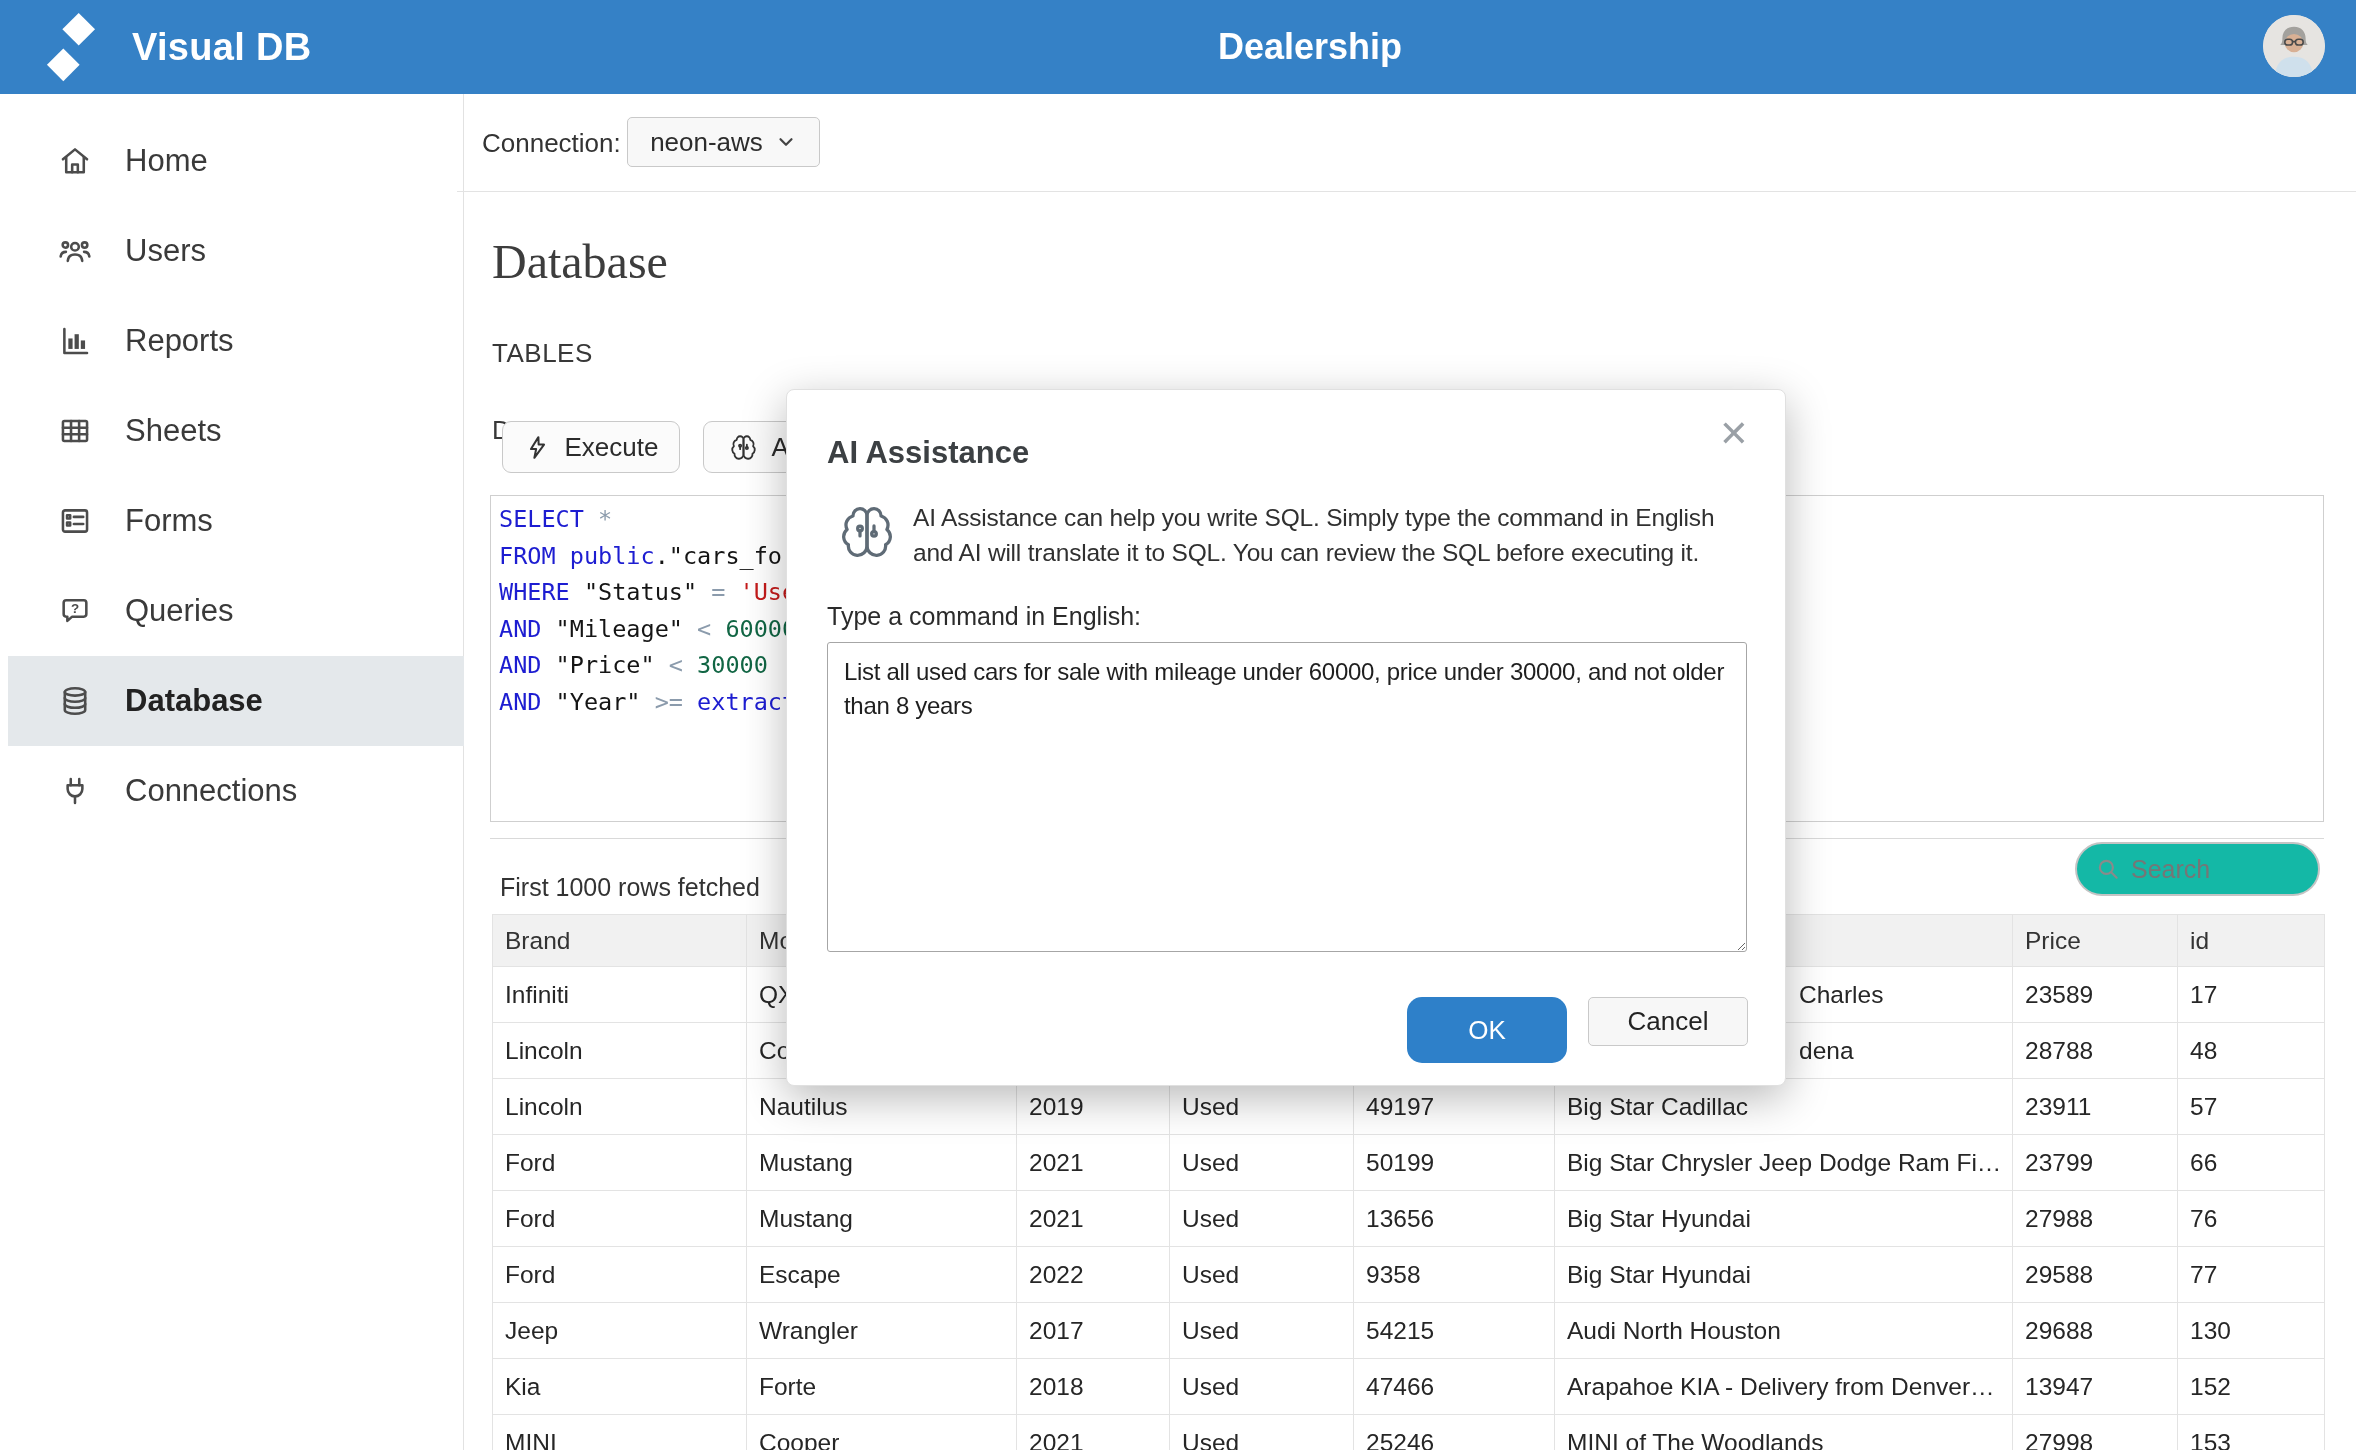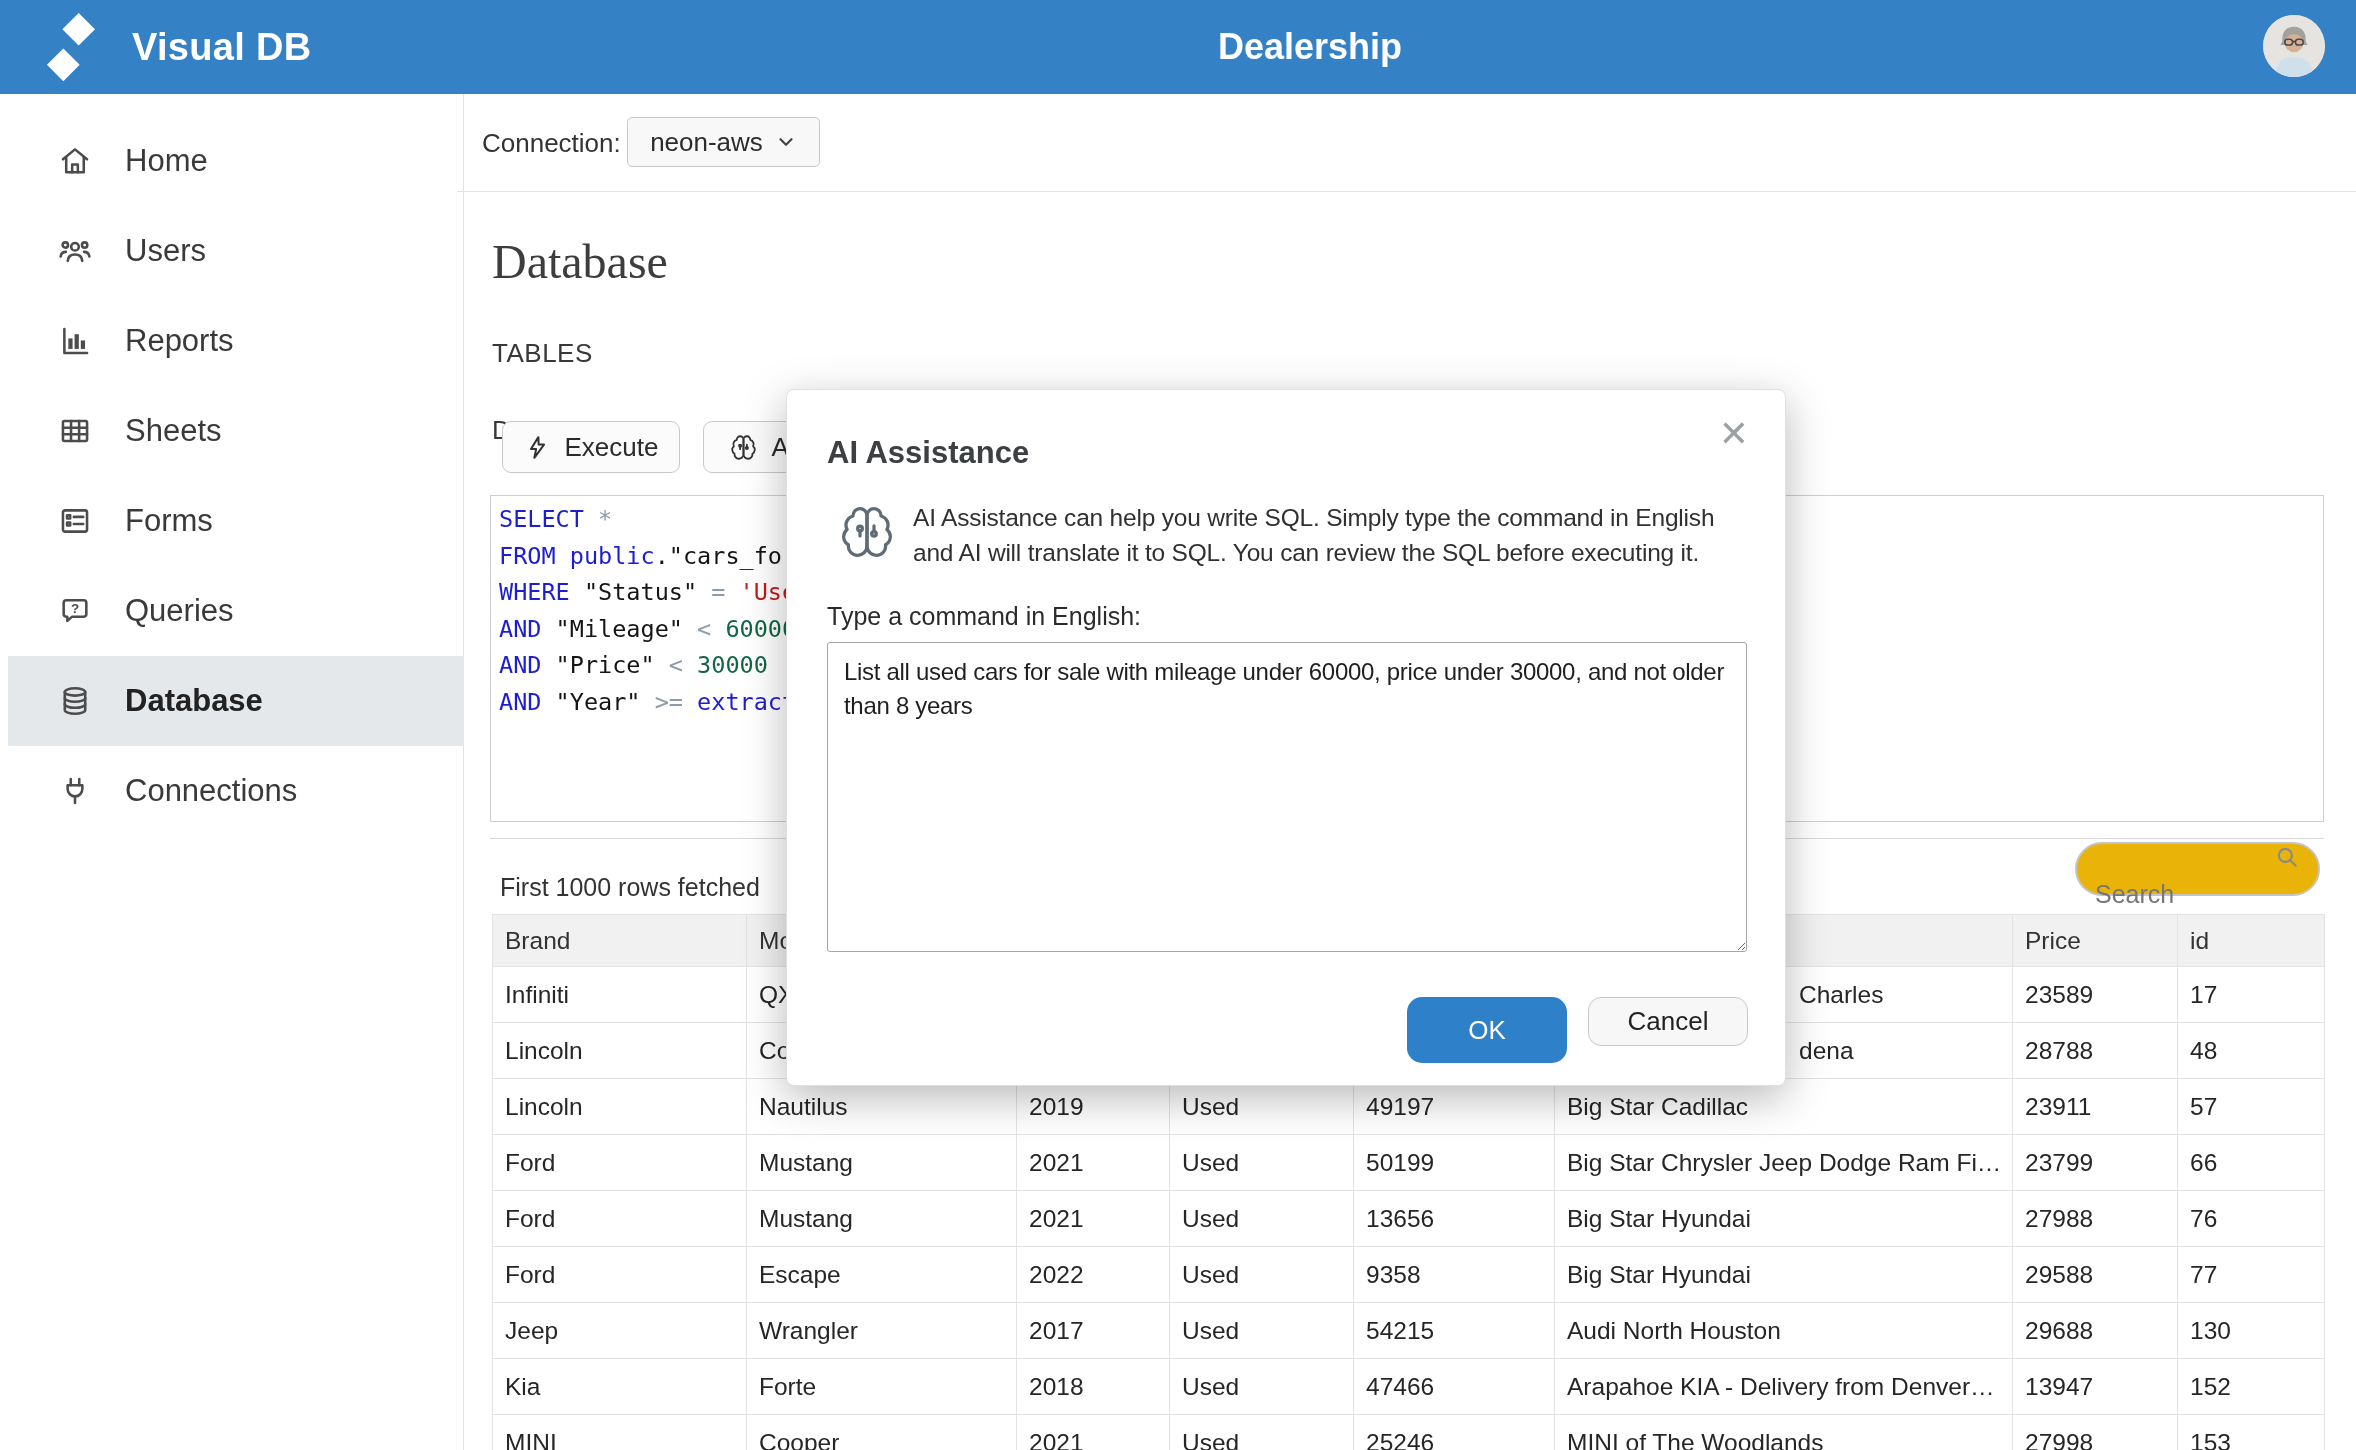--- a/index.html
+++ b/index.html
@@ -52,21 +52,21 @@
   .tok-pl { color:#151515; }
   .tok-op { color:#8b9bac; }
   .tok-str { color:#c41a1a; }
   .tok-num { color:#116644; }
 
   #results-divider { left:490px; top:838px; width:1834px; height:1px; background:#d9d9d9; }
 
   
   #fetch-status { left:500px; top:873px; font-size:25px; color:#333; }
   #search-box { left:2075px; top:842px; width:245px; height:54px; border:2px solid #c4c4c4; border-radius:27px;
-                display:flex; align-items:flex-end; padding:0 18px; gap:10px; background:#eab308;flex-direction:column; }
+                display:flex; align-items:center; padding:0 18px; gap:10px; background:#14b8a6; }
   #search-box svg { width:26px; height:26px; color:#8a8a8a; flex:0 0 26px; }
   #search-input { border:none; outline:none; width:100%; font-size:25px; color:#444; font-family:"Liberation Sans", sans-serif; background:transparent; }
   #search-input::placeholder { color:#767676; opacity:1; }
 
   
   #table-wrap { left:492px; top:914px; width:1832px; }
   table { border-collapse:collapse; table-layout:fixed; width:1832px; background:#fff; }
   th, td { border:1px solid #e3e3e3; font-weight:normal; text-align:left; padding:0 12px; overflow:hidden; white-space:nowrap; }
   th { height:52px; background:#f1f1f1; font-size:24.5px; color:#333; }
   td { height:56px; font-size:24.5px; color:#262626; }
@@ -77,21 +77,21 @@
            box-shadow:0 12px 44px rgba(0,0,0,.28); z-index:5; }
   #modal-title { left:40px; top:45px; font-size:31px; font-weight:bold; color:#3c4043; }
   #modal-close { left:auto; right:36px; top:26px; font-size:36px; color:#9aa0a6; background:none; border:none; cursor:pointer; line-height:1; font-family:"Liberation Sans", sans-serif; }
   #modal-brain { left:52px; top:114px; width:56px; height:56px; color:#5f6b76; }
   #modal-brain svg { width:56px; height:56px; }
   #modal-desc { left:126px; top:110px; width:848px; font-size:24.5px; line-height:35px; color:#303030; letter-spacing:-0.2px; }
   #modal-label { left:40px; top:212px; font-size:25px; color:#2b2b2b; }
   #modal-input { left:40px; top:252px; width:920px; height:310px; border:1.5px solid #a6a6a6; border-radius:3px; padding:12px 16px;
                  font-family:"Liberation Sans", sans-serif; font-size:24px; line-height:34px; color:#1f1f1f; letter-spacing:-0.3px; resize:both; outline:none; }
   #modal-ok { left:620px; top:607px; width:160px; height:66px; background:#2e80c9; color:#fff; border:none; border-radius:15px; font-size:26px; cursor:pointer; font-family:"Liberation Sans", sans-serif; }
-  #modal-cancel { left:801px; top:607px; width:160px; height:49px; background:#f7f7f7; color:#222; border:1px solid #c9c9c9; border-radius:13px; font-size:26px; cursor:pointer; font-family:"Liberation Sans", sans-serif; }
+  #modal-cancel { left:801px; top:607px; width:160px; height:49px; background:#f7f7f7; color:#222; border:1px solid #c9c9c9; border-radius:5px; font-size:26px; cursor:pointer; font-family:"Liberation Sans", sans-serif; }
 </style>
 </head>
 <body>
 
 <div id="page">
 
   <div id="topbar" class="abs">
     <div id="logo" class="abs">
       <svg viewBox="0 0 52 78" xmlns="http://www.w3.org/2000/svg">
         <polygon points="34,3 51,20 34,37 17,20" fill="#ffffff"></polygon>

